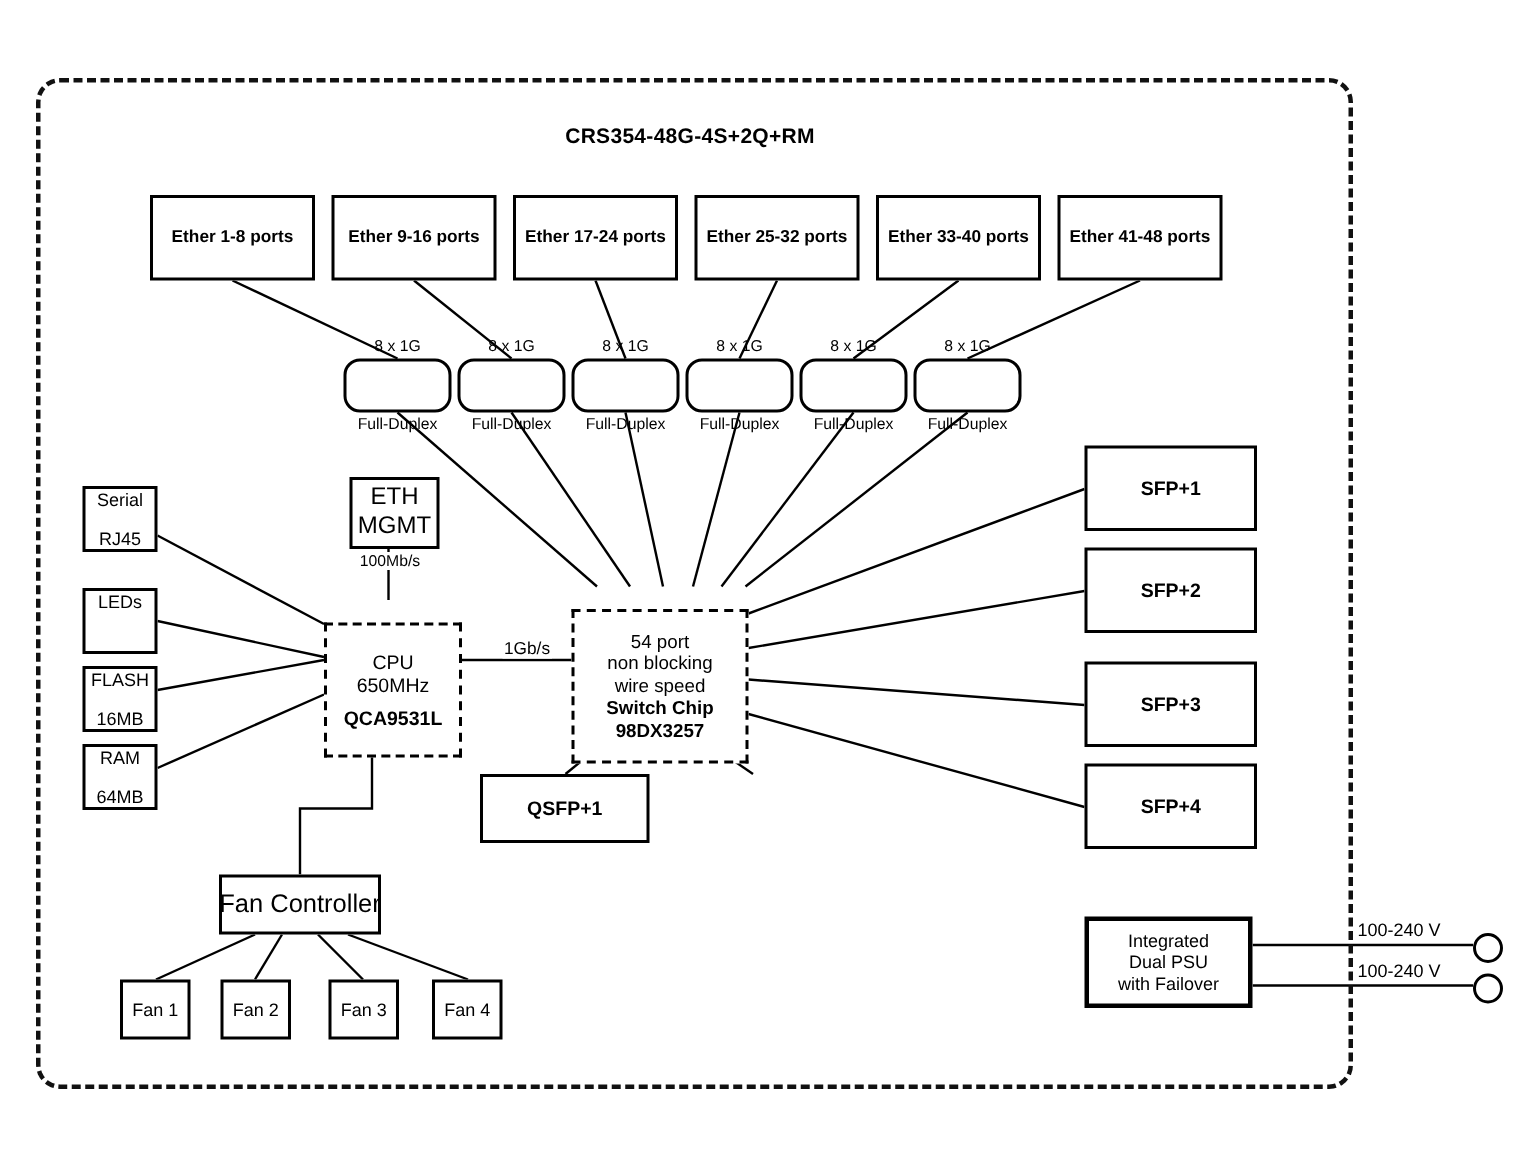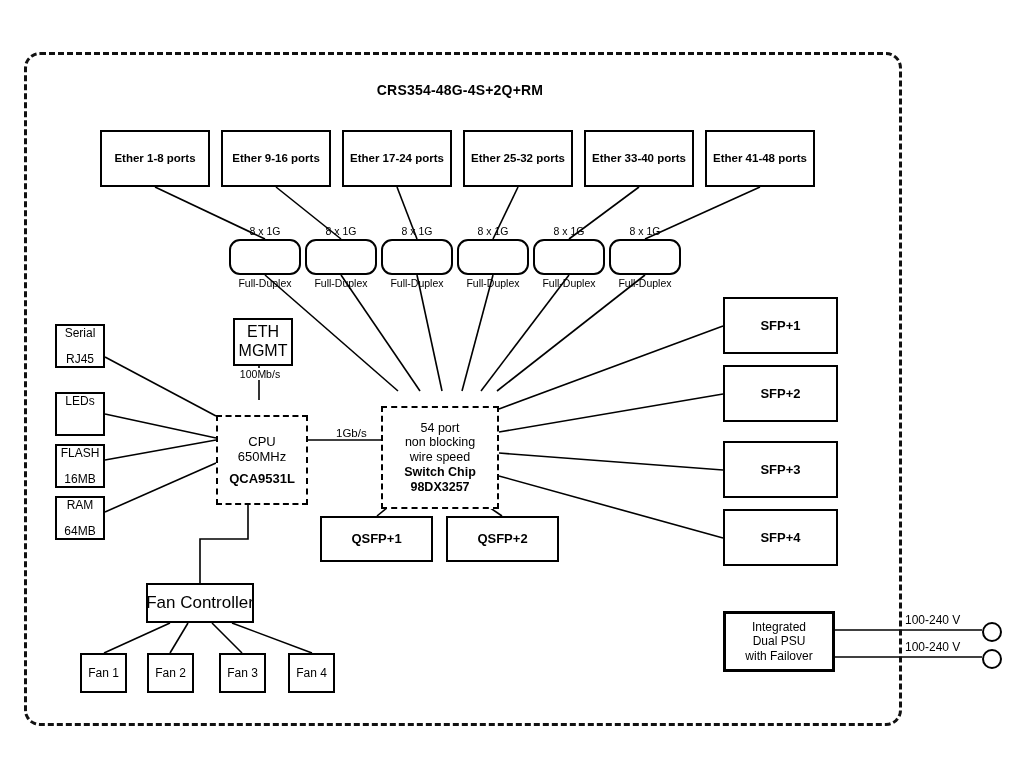--- a/index.html
+++ b/index.html
@@ -349,23 +349,20 @@
   <div class="node sfp" style="top:441px">
     <span class="ln">SFP+3</span>
   </div>
   <div class="node sfp" style="top:509px">
     <span class="ln">SFP+4</span>
   </div>
 
   <div class="node qsfp" style="left:320px">
     <span class="ln">QSFP+1</span>
   </div>
-  <div class="node qsfp" style="left:446px">
-    <span class="ln">QSFP+2</span>
-  </div>
 
   <div class="node" id="fanctrl">
     <span class="ln">Fan Controller</span>
   </div>
   <div class="node fan" style="left:80px">
     <span class="ln">Fan 1</span>
   </div>
   <div class="node fan" style="left:147px">
     <span class="ln">Fan 2</span>
   </div>

